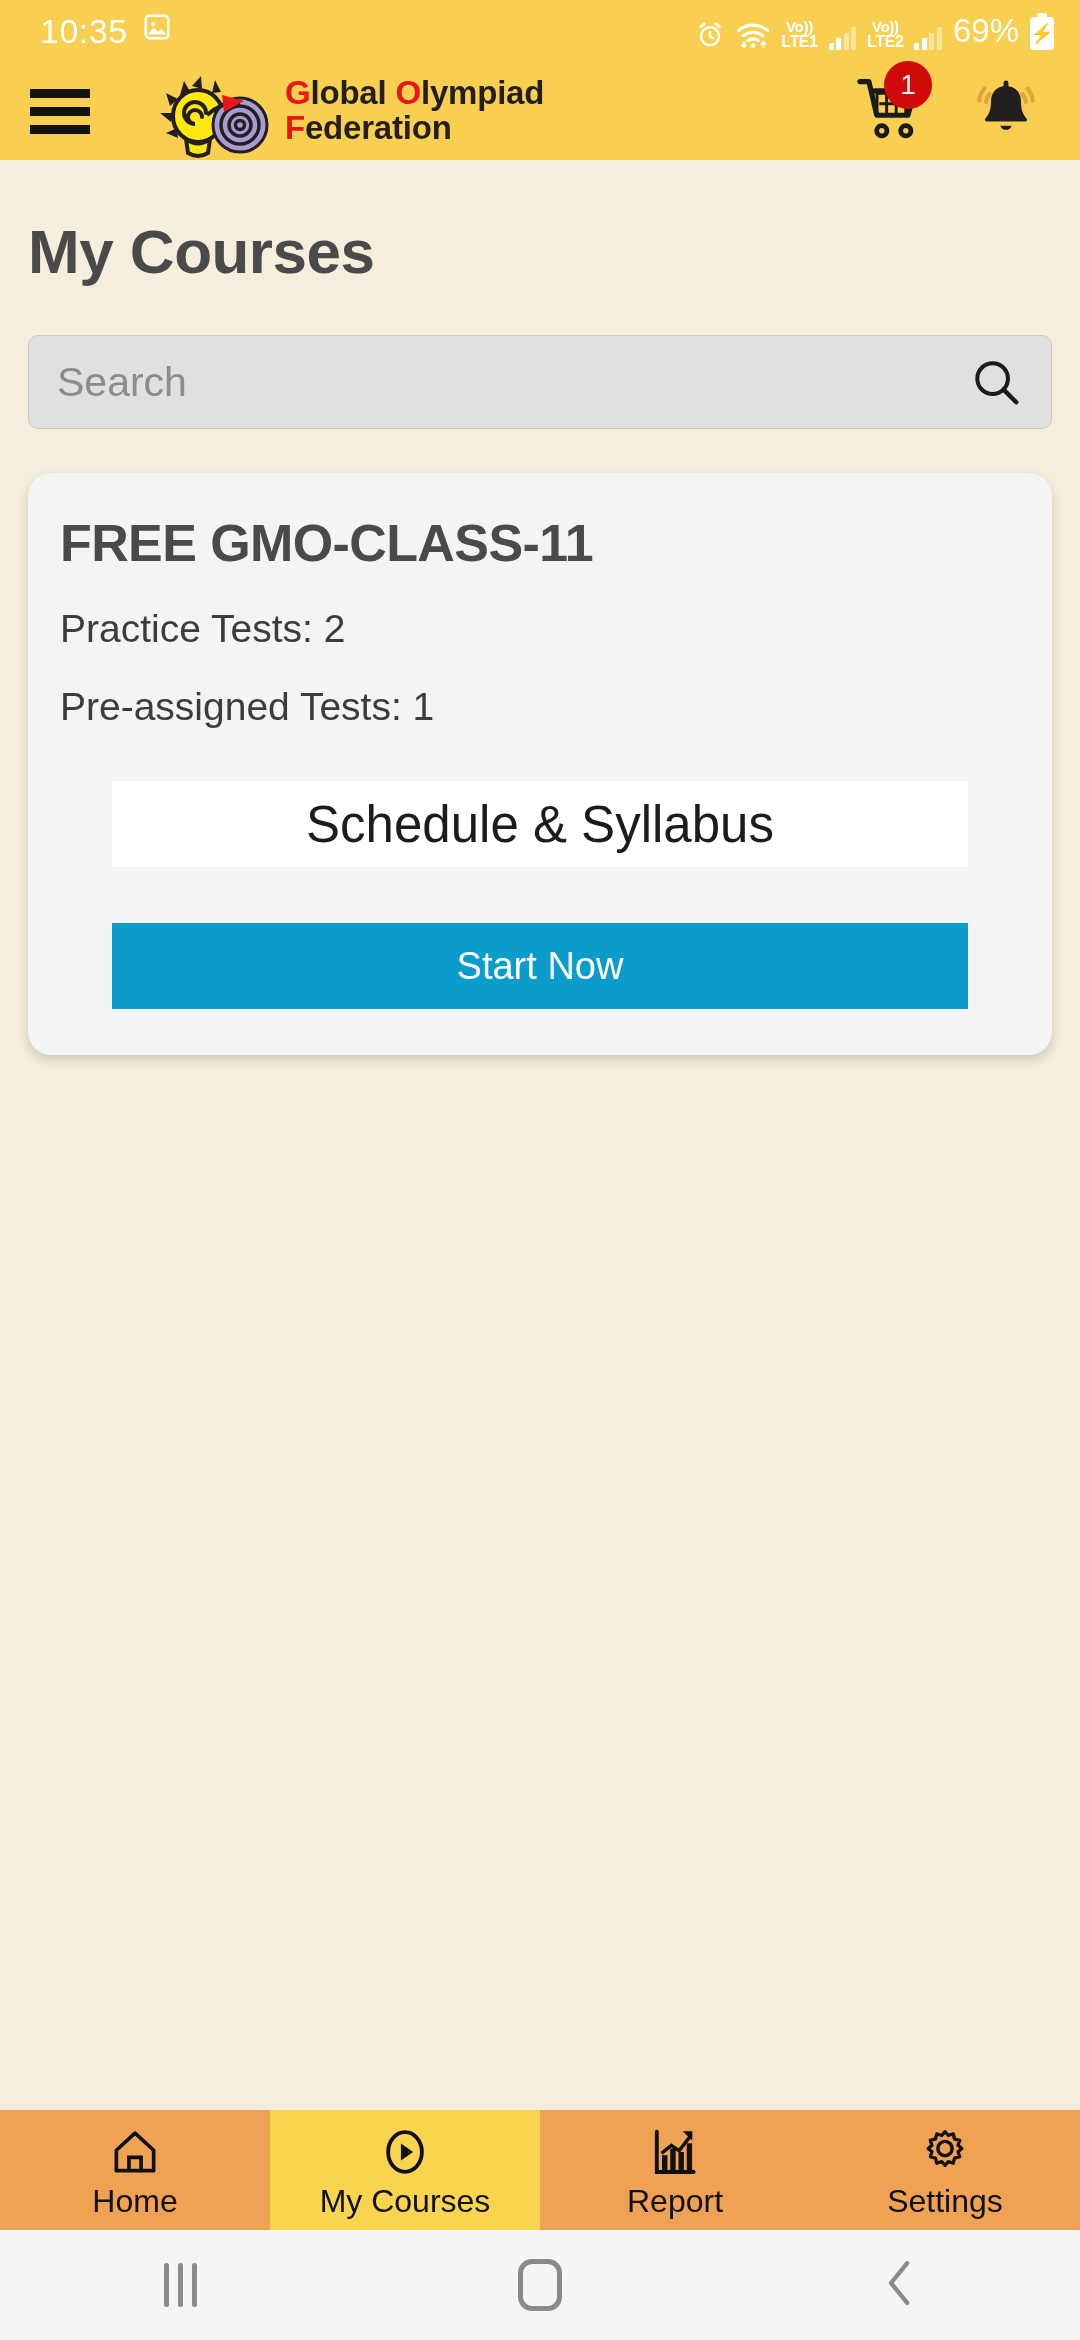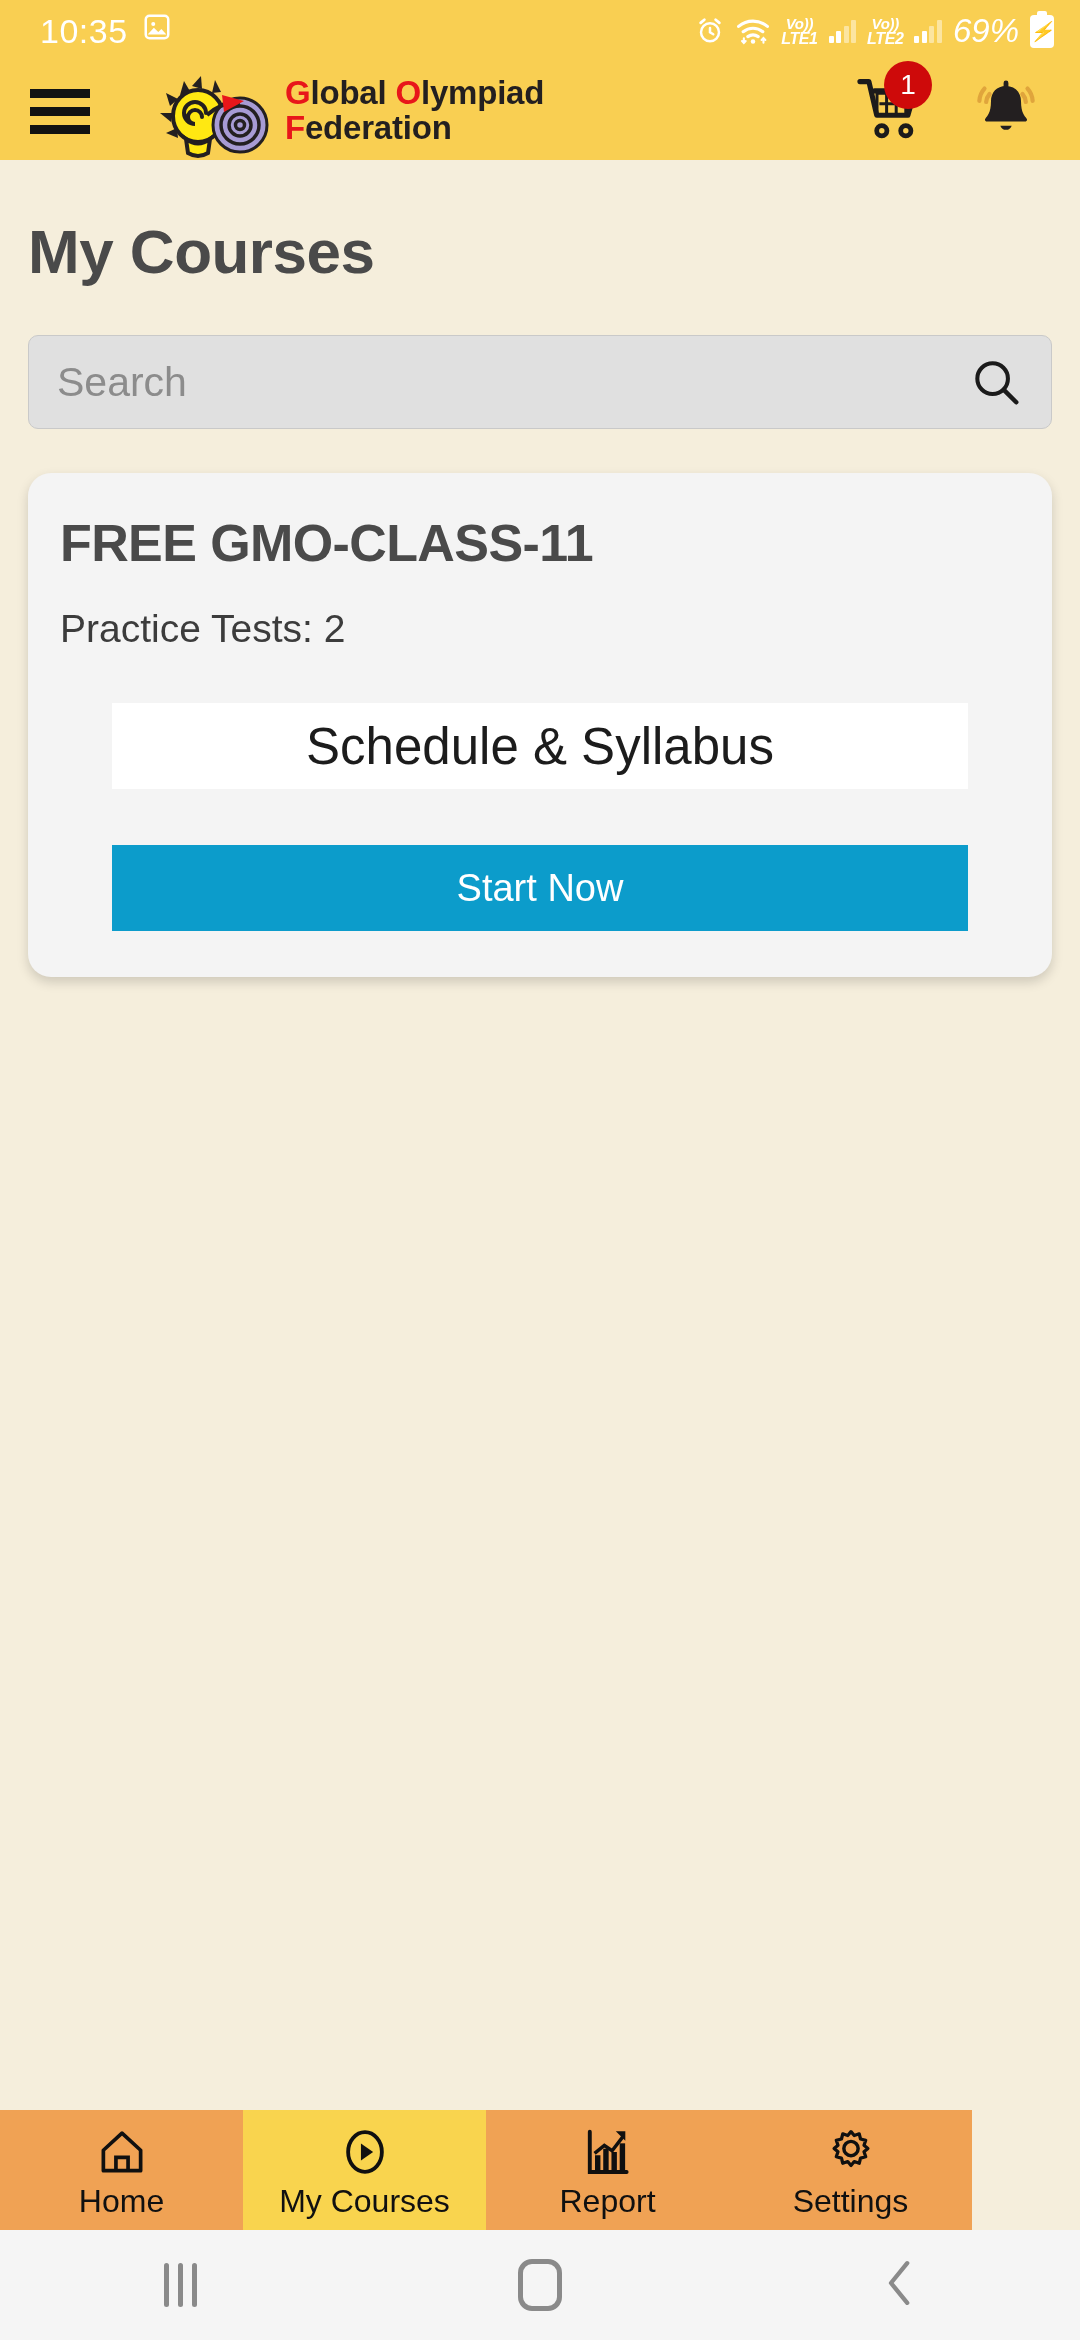--- a/index.html
+++ b/index.html
@@ -14,21 +14,21 @@
   
   #status-bar{
     height:62px; width:1080px;
     background:#F9CF52;
     display:flex; align-items:center;
     padding:0 26px 0 40px;
     color:#ffffff;
   }
   #status-clock{ font-size:34px; font-weight:400; letter-spacing:.5px; color:#fff; }
   #status-left{ display:flex; align-items:flex-start; gap:14px; }
-  #status-right{ margin-left:auto; display:flex; align-items:center; gap:11px;font-style:italic; }
+  #status-right{ margin-left:auto; display:flex; align-items:flex-end; gap:11px; }
   .sb-ico{ display:flex; align-items:flex-end; }
   .volte{ display:flex; flex-direction:column; align-items:center; line-height:1; color:#fff; }
   .volte .v1{ font-size:15px; font-weight:700; letter-spacing:-.3px;}
   .volte .v2{ font-size:16px; font-weight:700; letter-spacing:-.4px;}
   .bars{ display:flex; align-items:flex-end; gap:2.5px; height:24px; }
   .bars i{ display:block; width:5px; background:#fff; border-radius:1px; }
   .bars i:nth-child(1){ height:7px;}
   .bars i:nth-child(2){ height:12px;}
   .bars i:nth-child(3){ height:17px;}
   .bars i:nth-child(4){ height:23px;}
@@ -103,21 +103,21 @@
     margin-top:56px; height:86px; background:#0C9CCB;
     display:flex; align-items:center; justify-content:center;
     font-size:38px; color:#FFFFFF; cursor:pointer; border:none; width:100%;
     font-family:"Liberation Sans", sans-serif;
     text-align:center;
   }
 
   
   #bottom-nav{
     position:absolute; left:0; bottom:110px;
-    width:972px; height:120px;
+    width:1080px; height:120px;
     background:#F0A košt;
     display:flex;
   }
   #bottom-nav{ background:#F0A254; }
   .nav-item{
     flex:1; display:flex; flex-direction:column;
     align-items:center; justify-content:center; gap:4px;
     cursor:pointer; position:relative;
   }
   .nav-item.active{ background:#F9D44E; }
@@ -277,20 +277,21 @@
       <svg width="54" height="54" viewBox="0 0 24 24">
         <circle cx="10.5" cy="10.5" r="6.8" fill="none" stroke="#1b1b1b" stroke-width="1.8"></circle>
         <path d="M15.6 15.6L21 21" stroke="#1b1b1b" stroke-width="2" stroke-linecap="round"></path>
       </svg>
     </span>
   </div>
 
   <div id="course-card">
     <div id="course-title">FREE GMO-CLASS-11</div>
     <div class="course-meta">Practice Tests: 2</div>
+    <div class="course-meta">Pre-assigned Tests: 1</div>
     <div id="card-buttons">
       <button id="btn-schedule">Schedule &amp; Syllabus</button>
       <button id="btn-start">Start Now</button>
     </div>
   </div>
 </div>
 
 <div id="bottom-nav">
 
   <div class="nav-item">

